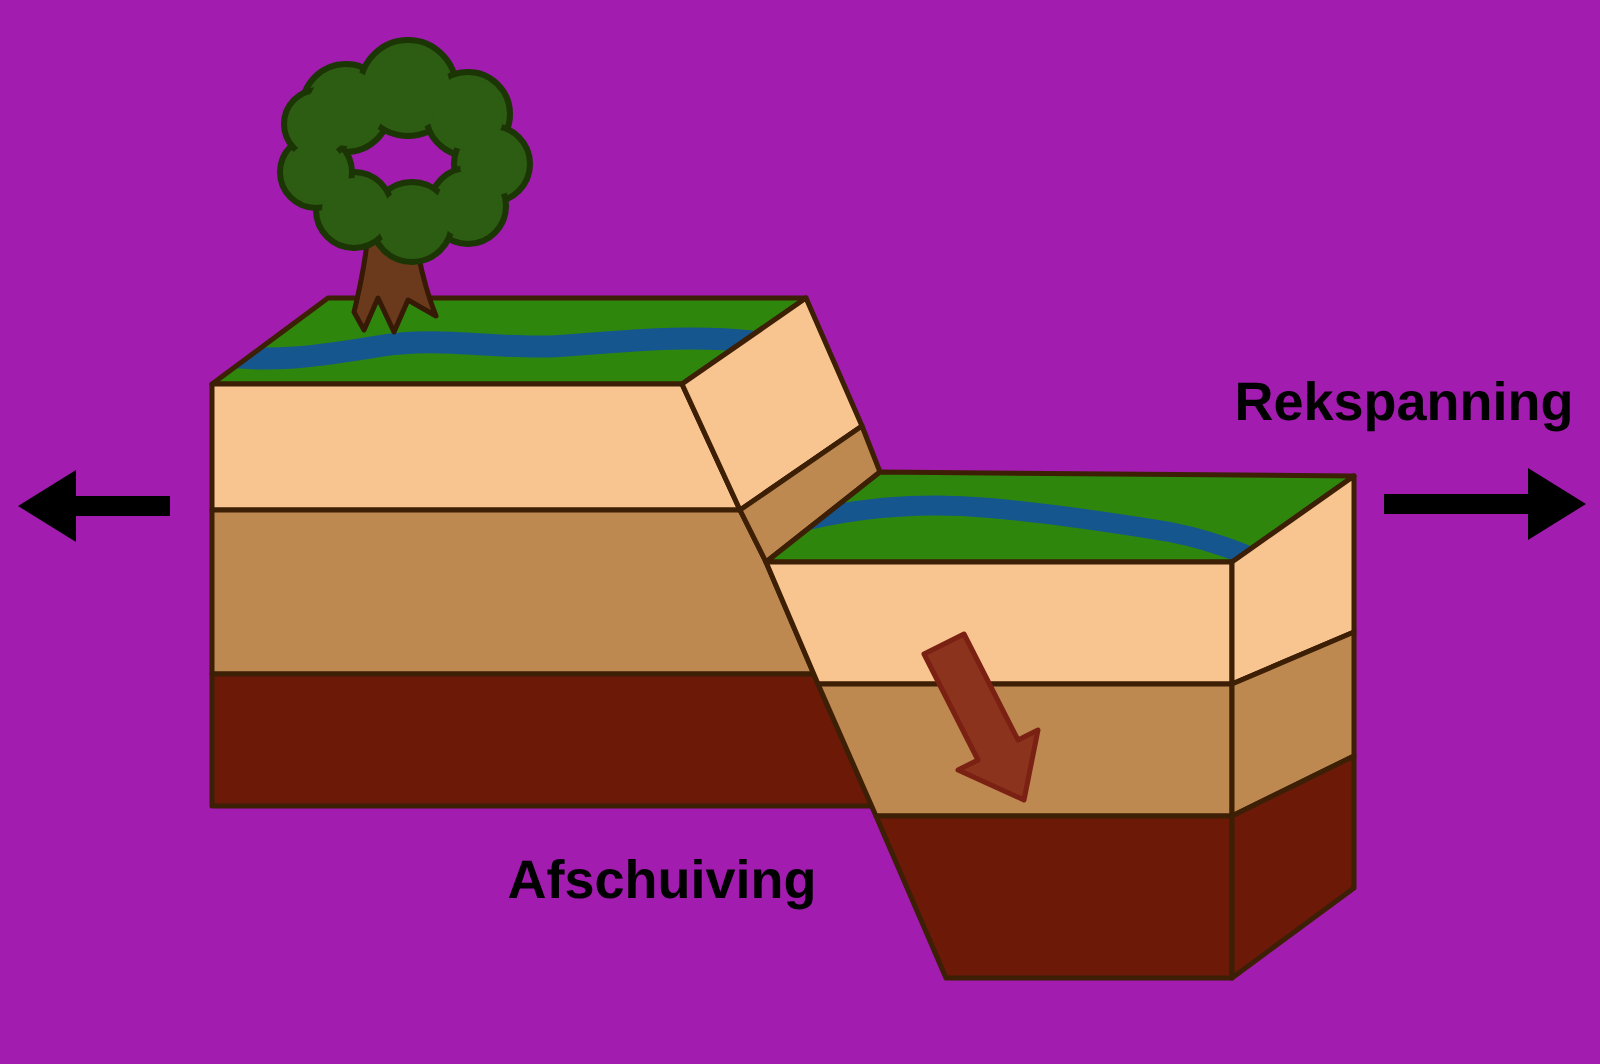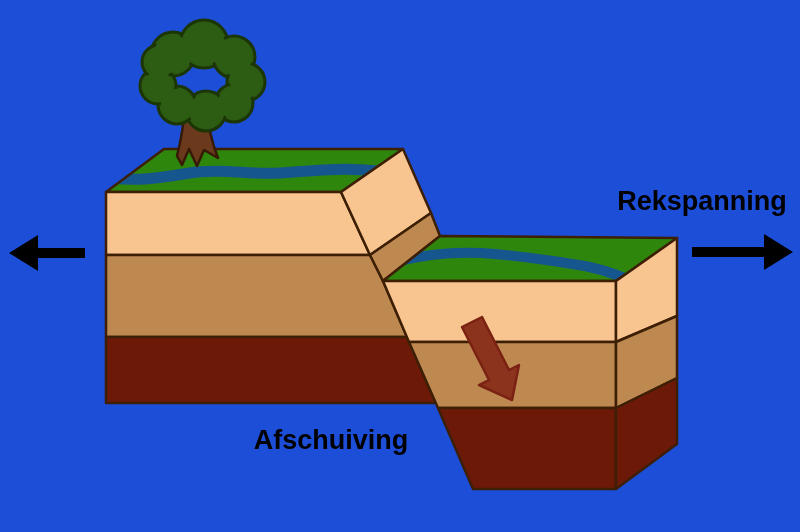--- a/index.html
+++ b/index.html
@@ -8,21 +8,21 @@
     background: #ffffff;
     width: 800px;
     height: 532px;
     overflow: hidden;
     font-family: "Liberation Sans", sans-serif;
   }
   .stage {
     position: relative;
     width: 800px;
     height: 532px;
-    background: #1d4ed8;
+    background: #a21caf;
   }
   svg { display: block; }
   .diagram-label {
     font-family: "Liberation Sans", sans-serif;
     font-weight: bold;
     font-size: 27px;
   }
 </style>
 </head>
 <body>

